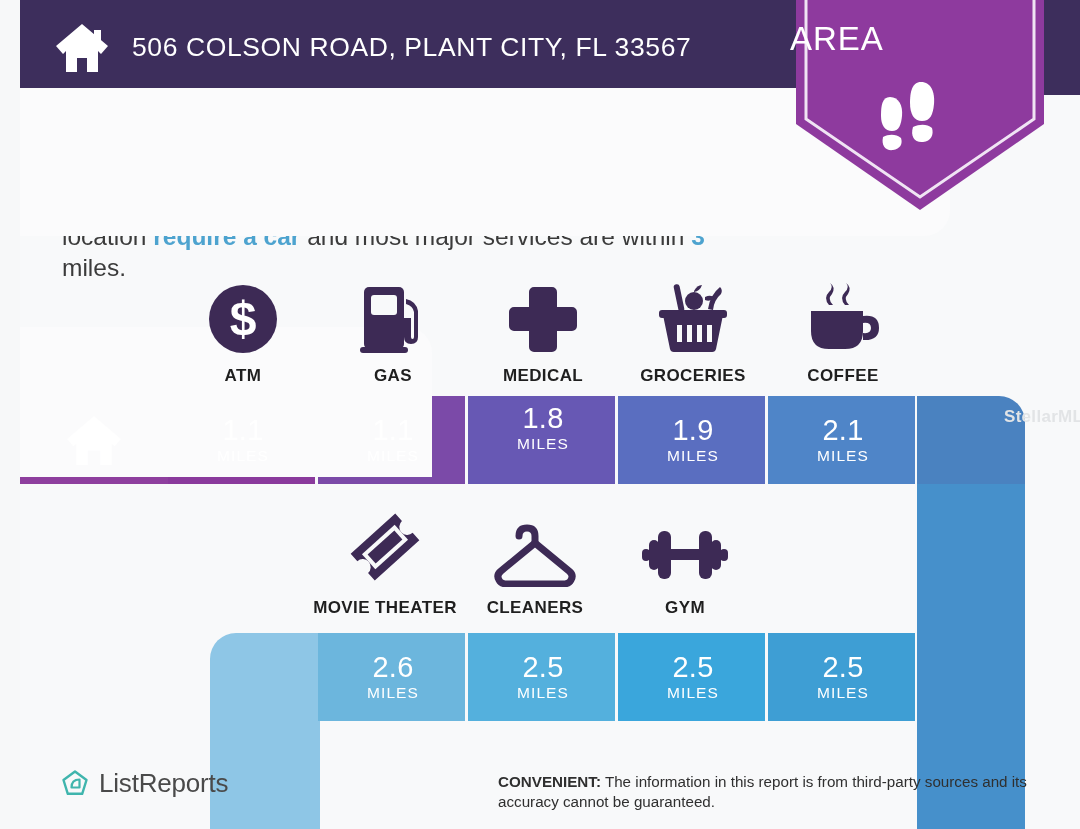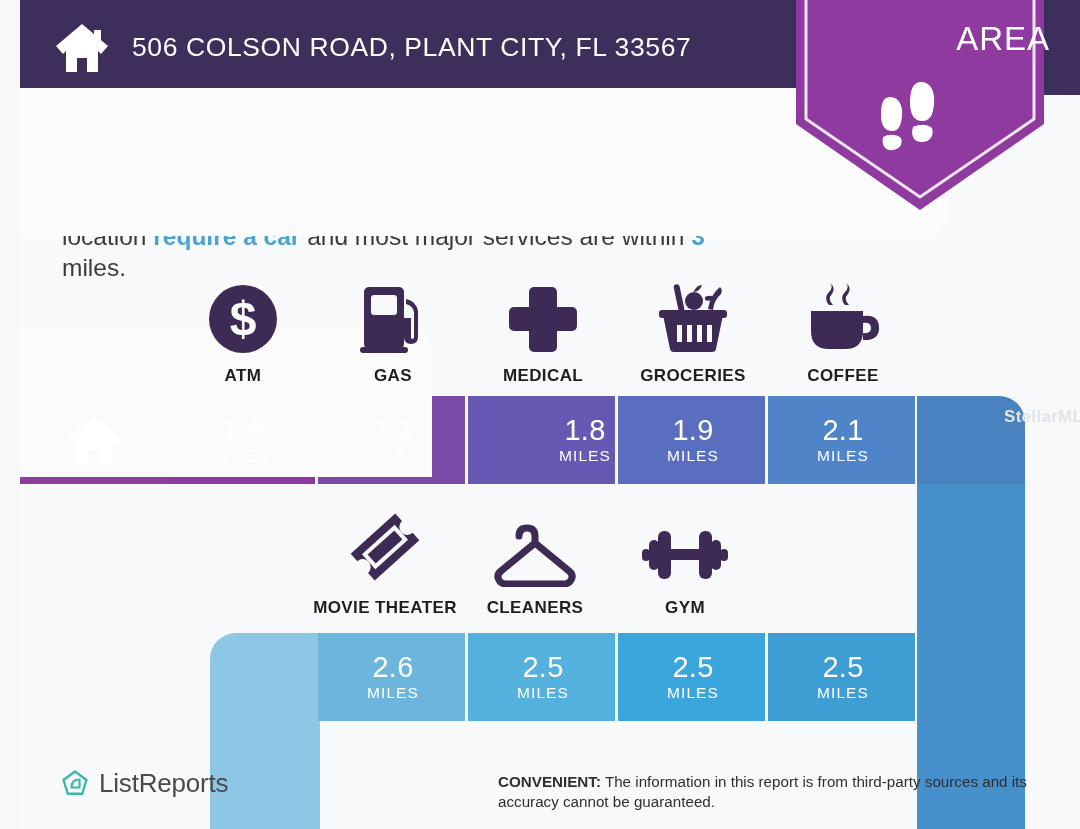--- a/index.html
+++ b/index.html
@@ -21,21 +21,21 @@
     margin-left:22px;color:#ffffff;font-size:26.5px;letter-spacing:.6px;
     font-weight:400;white-space:nowrap;
   }
 
   
   .badge{
     position:absolute;left:770px;top:-6px;width:260px;height:222px;z-index:6;
   }
   .badge svg{display:block;width:260px;height:222px;}
   .badge-text{
-    position:absolute;left:0;top:26px;width:260px;text-align:right;
+    position:absolute;left:0;top:26px;width:260px;text-align:left;
     color:#ffffff;font-size:33px;line-height:37px;letter-spacing:1px;font-weight:400;
   }
 
   
   .headline{
     position:absolute;left:42px;top:124px;
     font-size:58px;font-weight:bold;color:#2b2b2b;letter-spacing:-.5px;
   }
   .subcopy{
     position:absolute;left:42px;top:190px;width:700px;
@@ -269,21 +269,21 @@
 
   <div id="dist-layer">
       <div class="dist" style="left: 148px; top: 396px;">
         <div class="v">1.1</div>
         <div class="u">MILES</div>
       </div>
       <div class="dist" style="left: 298px; top: 396px;">
         <div class="v">1.1</div>
         <div class="u">MILES</div>
       </div>
-      <div class="dist" style="left: 448px; top: 396px; padding-left: 42px;">
+      <div class="dist" style="left: 448px; top: 384px;">
         <div class="v">1.8</div>
         <div class="u">MILES</div>
       </div>
       <div class="dist" style="left: 598px; top: 396px;">
         <div class="v">1.9</div>
         <div class="u">MILES</div>
       </div>
       <div class="dist" style="left: 748px; top: 396px;">
         <div class="v">2.1</div>
         <div class="u">MILES</div>

